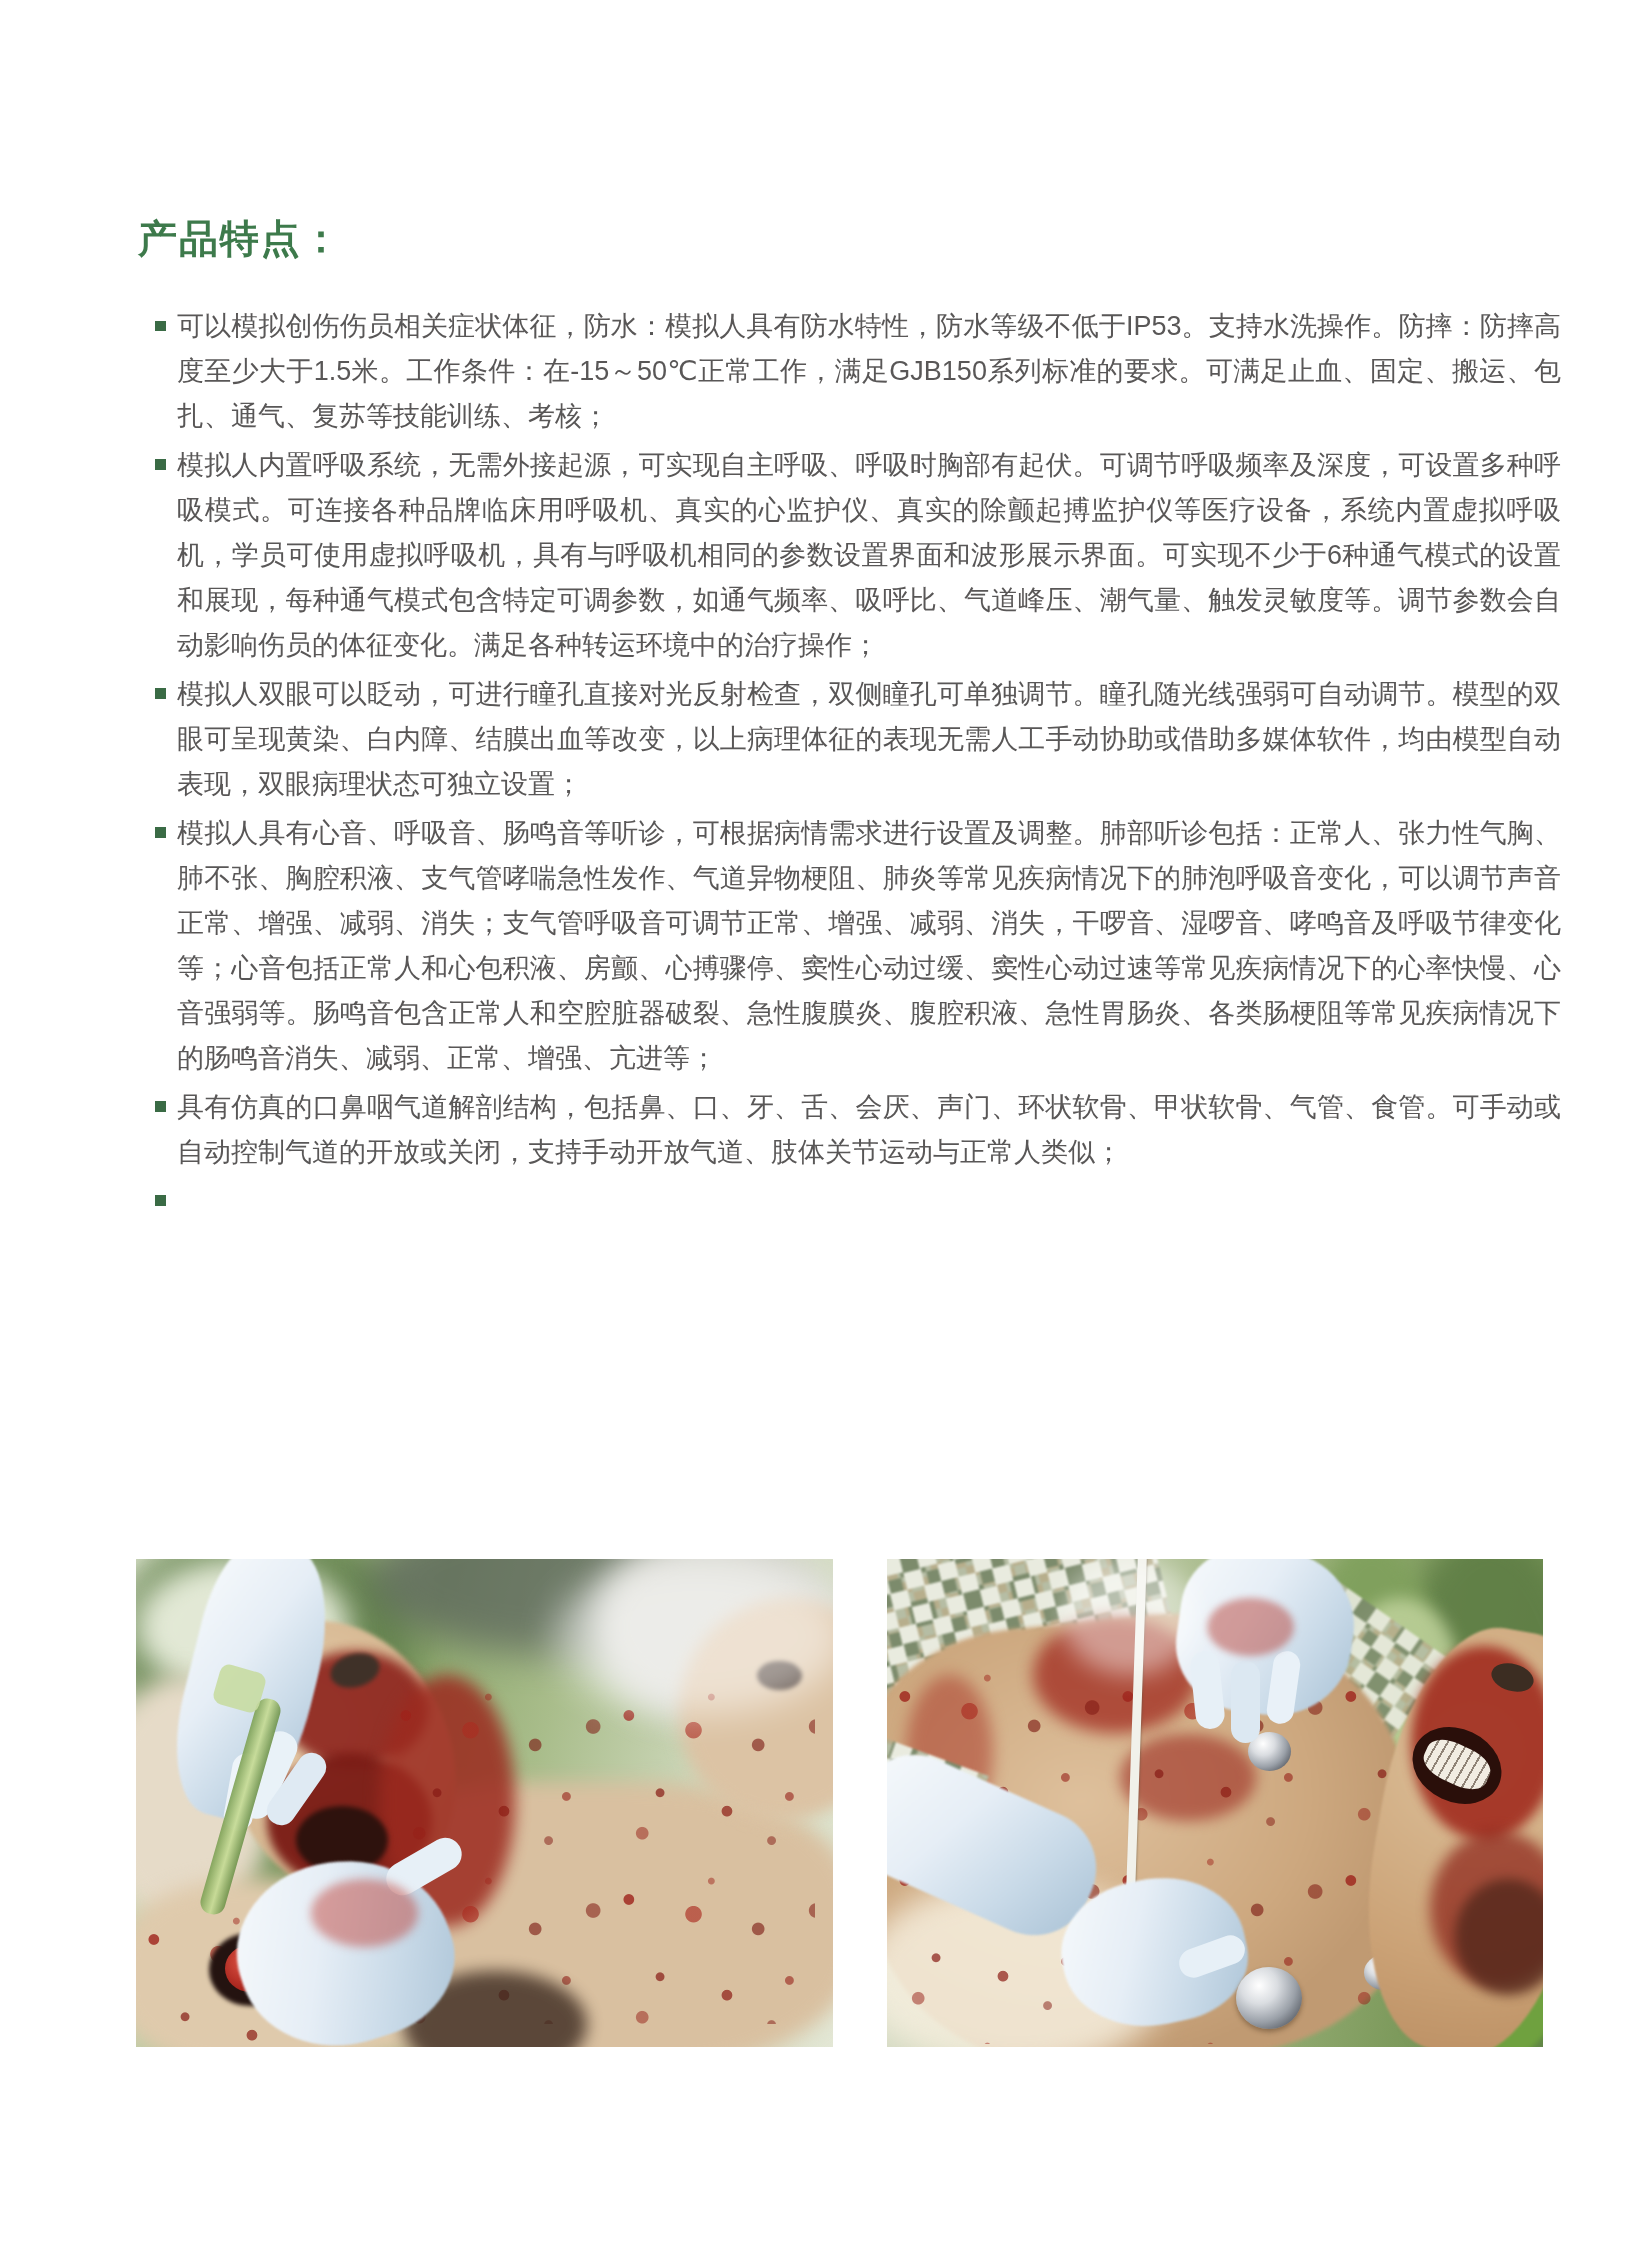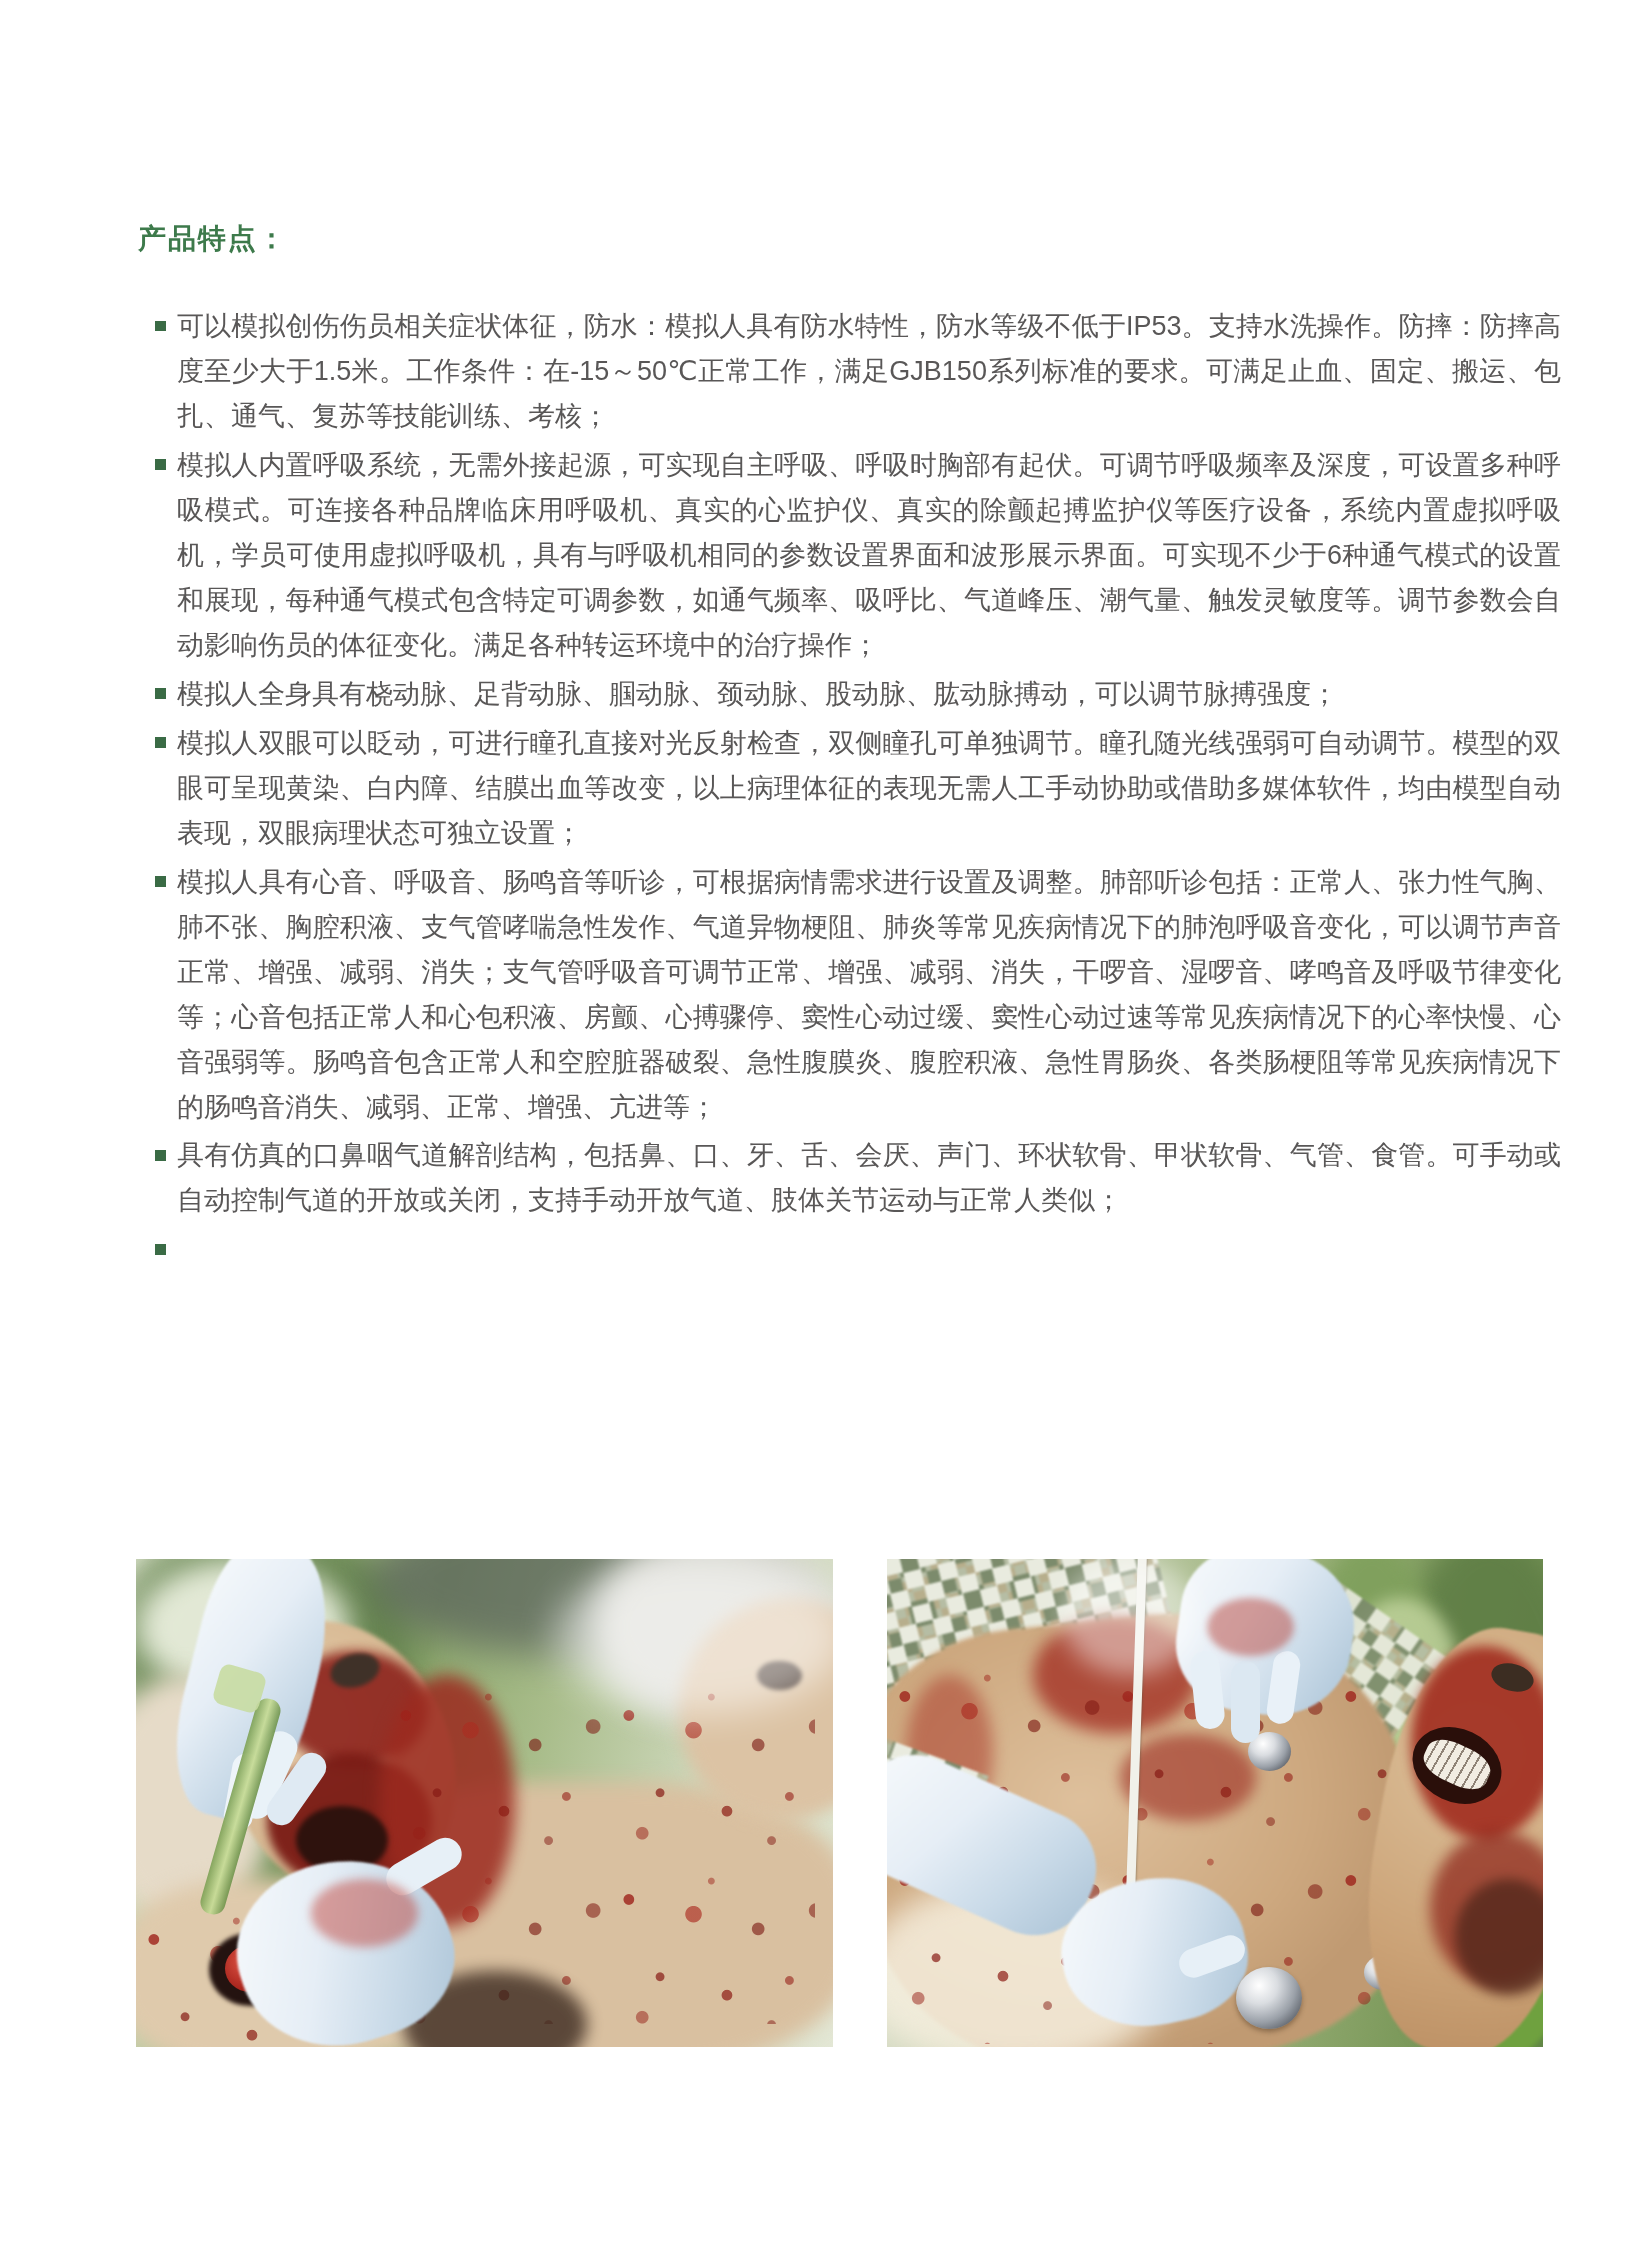--- a/index.html
+++ b/index.html
@@ -2,21 +2,21 @@
 <html><head>
 <meta charset="utf-8">
 <style>
   html,body{margin:0;padding:0;background:#ffffff;}
   body{width:1650px;height:2254px;position:relative;
        font-family:"Liberation Sans","DejaVu Sans",sans-serif;}
   .page{position:absolute;inset:0;background:#ffffff;overflow:hidden;}
 
   
   .title{position:absolute;left:138px;top:215px;margin:0;
-         font-size:28px;line-height:47px;font-weight:bold;
+         font-size:39px;line-height:47px;font-weight:bold;
          color:#3d7a4b;letter-spacing:1.9px;}
 
   
   .features{position:absolute;left:136px;top:288px;width:1409px;
             margin:16px;padding:0;list-style:none;}
   .feature{position:relative;padding-left:25px;margin:0 0 3.9px 0;
            font-size:27px;line-height:45px;color:#595757;
            text-align:justify;text-justify:inter-ideograph;}
   .sq{position:absolute;left:2.9px;top:16.5px;width:10.7px;height:10.7px;
       background:#3a6b45;}
@@ -62,24 +62,20 @@
   <h1 class="title">产品特点：</h1>
 
   <ul class="features">
     <li class="feature">
       <span class="sq"></span>
       <span>可以模拟创伤伤员相关症状体征，防水：模拟人具有防水特性，防水等级不低于IP53。支持水洗操作。防摔：防摔高度至少大于1.5米。工作条件：在-15～50℃正常工作，满足GJB150系列标准的要求。可满足止血、固定、搬运、包扎、通气、复苏等技能训练、考核；</span>
     </li>
     <li class="feature">
       <span class="sq"></span>
       <span>模拟人内置呼吸系统，无需外接起源，可实现自主呼吸、呼吸时胸部有起伏。可调节呼吸频率及深度，可设置多种呼吸模式。可连接各种品牌临床用呼吸机、真实的心监护仪、真实的除颤起搏监护仪等医疗设备，系统内置虚拟呼吸机，学员可使用虚拟呼吸机，具有与呼吸机相同的参数设置界面和波形展示界面。可实现不少于6种通气模式的设置和展现，每种通气模式包含特定可调参数，如通气频率、吸呼比、气道峰压、潮气量、触发灵敏度等。调节参数会自动影响伤员的体征变化。满足各种转运环境中的治疗操作；</span>
-    </li>
-    <li class="feature">
-      <span class="sq"></span>
-      <span>模拟人全身具有桡动脉、足背动脉、腘动脉、颈动脉、股动脉、肱动脉搏动，可以调节脉搏强度；</span>
     </li>
     <li class="feature">
       <span class="sq"></span>
       <span>模拟人双眼可以眨动，可进行瞳孔直接对光反射检查，双侧瞳孔可单独调节。瞳孔随光线强弱可自动调节。模型的双眼可呈现黄染、白内障、结膜出血等改变，以上病理体征的表现无需人工手动协助或借助多媒体软件，均由模型自动表现，双眼病理状态可独立设置；</span>
     </li>
     <li class="feature">
       <span class="sq"></span>
       <span>模拟人具有心音、呼吸音、肠鸣音等听诊，可根据病情需求进行设置及调整。肺部听诊包括：正常人、张力性气胸、肺不张、胸腔积液、支气管哮喘急性发作、气道异物梗阻、肺炎等常见疾病情况下的肺泡呼吸音变化，可以调节声音正常、增强、减弱、消失；支气管呼吸音可调节正常、增强、减弱、消失，干啰音、湿啰音、哮鸣音及呼吸节律变化等；心音包括正常人和心包积液、房颤、心搏骤停、窦性心动过缓、窦性心动过速等常见疾病情况下的心率快慢、心音强弱等。肠鸣音包含正常人和空腔脏器破裂、急性腹膜炎、腹腔积液、急性胃肠炎、各类肠梗阻等常见疾病情况下的肠鸣音消失、减弱、正常、增强、亢进等；</span>
     </li>
     <li class="feature">

